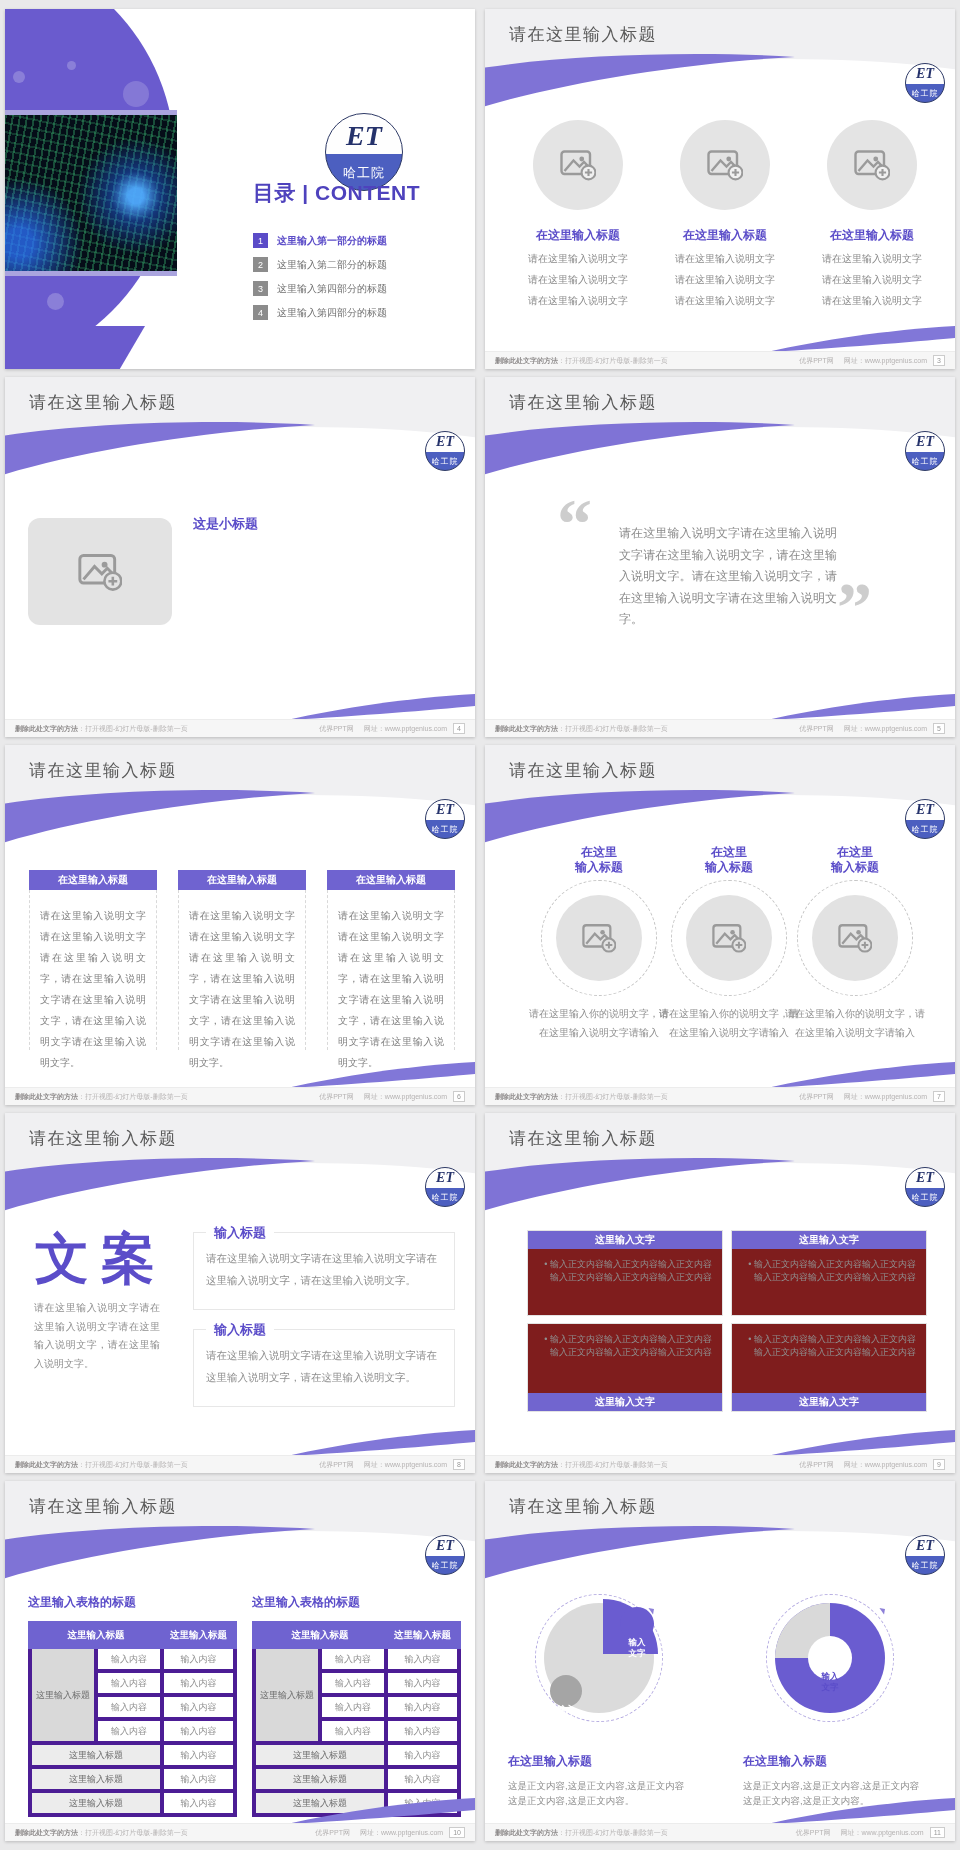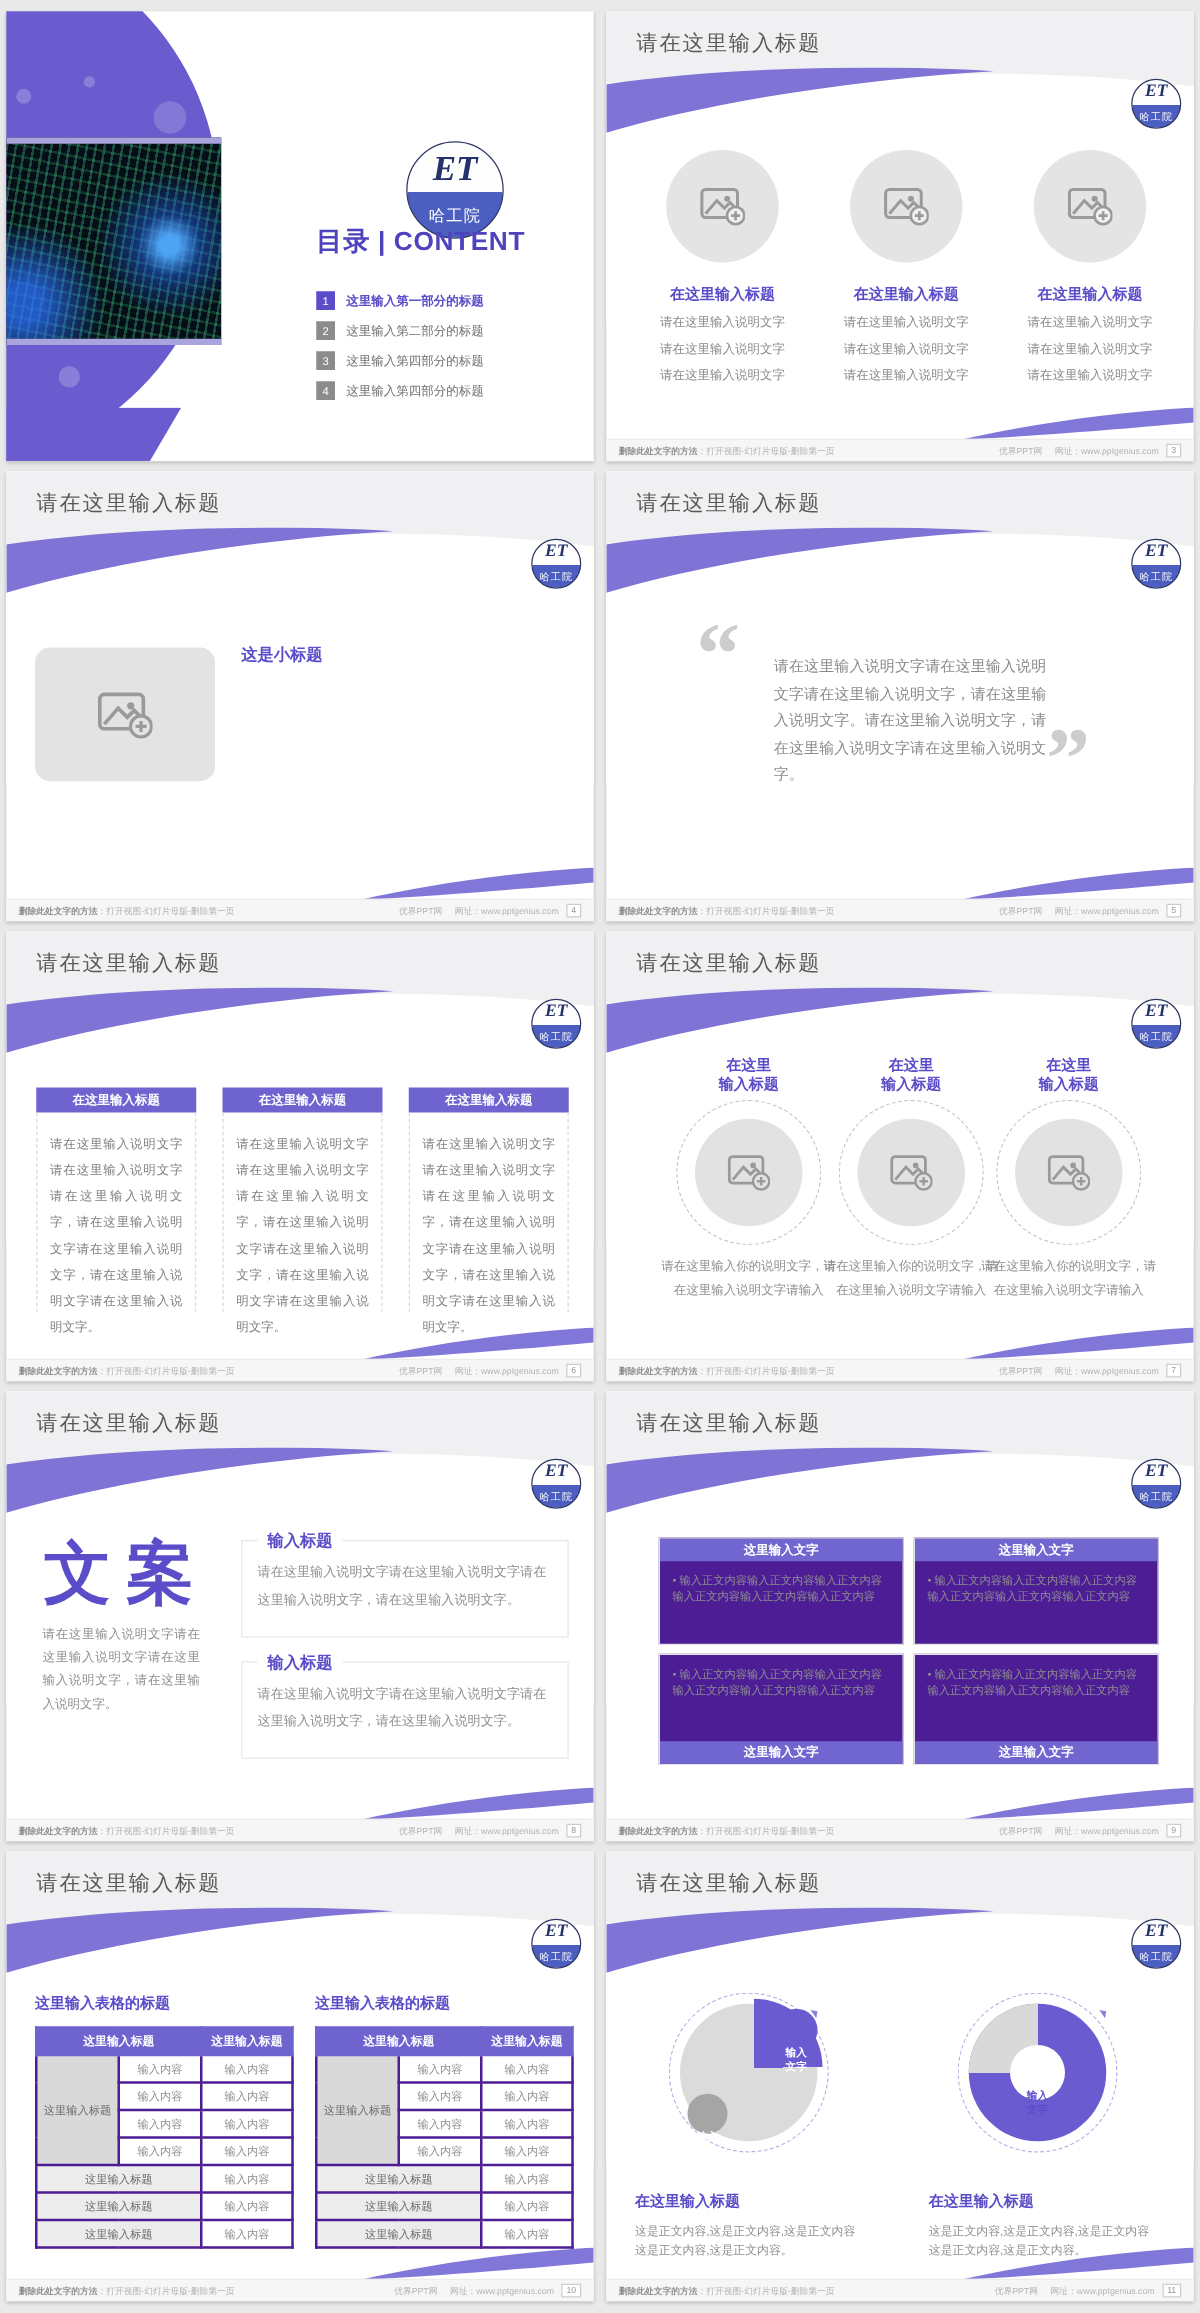--- a/index.html
+++ b/index.html
@@ -105,36 +105,36 @@
        letter-spacing:12px;}
   .cwbody{position:absolute;left:29px;top:186px;width:126px;margin:0;font-size:10px;
           line-height:18.5px;color:#8f8f8f;text-align:justify;}
   .cwbox{position:absolute;left:188px;width:260px;height:76px;border:1px solid #e7e7e7;}
   .cwb1{top:119px;} .cwb2{top:216px;}
   .cwhead{position:absolute;top:-9px;left:12px;background:#fff;padding:0 8px;margin:0;
           font-size:13px;color:#5b4dc9;}
   .cwtext{padding:14px 12px 0;margin:0;font-size:10.5px;line-height:22px;color:#8f8f8f;}
 
   
-  .mbox{position:absolute;width:196px;border:1px solid #e3e3e3;background:#4c1d95;box-sizing:border-box;}
+  .mbox{position:absolute;width:196px;border:1px solid #e3e3e3;background:#7f1d1d;box-sizing:border-box;}
   .mb1{left:42px;top:117px;height:86px;} .mb2{left:246px;top:117px;height:86px;}
   .mb3{left:42px;top:210px;height:89px;} .mb4{left:246px;top:210px;height:89px;}
   .mhead{height:18px;background:#7165cf;color:#fff;font-size:10px;font-weight:bold;display:flex;
          align-items:center;justify-content:center;}
   .mb3 .mhead,.mb4 .mhead{position:absolute;bottom:0;left:0;right:0;}
-  .mbody{padding:9px 10px 0;margin:0;font-size:9px;line-height:13px;color:#8f8f8f;}
+  .mbody{padding:9px 10px 0;margin:0;font-size:9px;line-height:13px;color:#8f8f8f;text-align:right;}
   .mcenter{position:absolute;left:171px;top:184px;width:150px;height:54px;background:#5a4ac6;
            color:#fff;font-size:14.5px;font-weight:bold;display:flex;align-items:center;
            justify-content:center;box-shadow:0 0 0 3px #d9d5f1;z-index:3;}
 
   
   .tblblk{position:absolute;top:113px;width:205px;}
   .tblblk h3{margin:0 0 10px;font-size:12px;color:#5b4dc9;}
   .ptable{border-collapse:collapse;width:205px;table-layout:fixed;}
-  .ptable td{border:2px solid #4c1d95;height:20px;text-align:center;font-size:9px;color:#8f8f8f;
+  .ptable td{border:4px solid #4c1d95;height:20px;text-align:center;font-size:9px;color:#8f8f8f;
              padding:0;}
   .ptable .th{background:#6f63d0;color:#fff;font-weight:bold;font-size:9.5px;border-color:#6f63d0;}
   .ptable .lblcell{background:#d9d9d9;color:#6b6b6b;}
   .ptable .mcell{background:#ececec;color:#6b6b6b;}
 
   
   .pie{position:absolute;width:110px;height:110px;}
   .p1{left:59px;top:122px;} .p2{left:290px;top:122px;}
   .ring{position:absolute;inset:-9px;border:1px dashed #b7aee2;border-radius:50%;}
   .arr{position:absolute;width:0;height:0;border:4px solid transparent;

